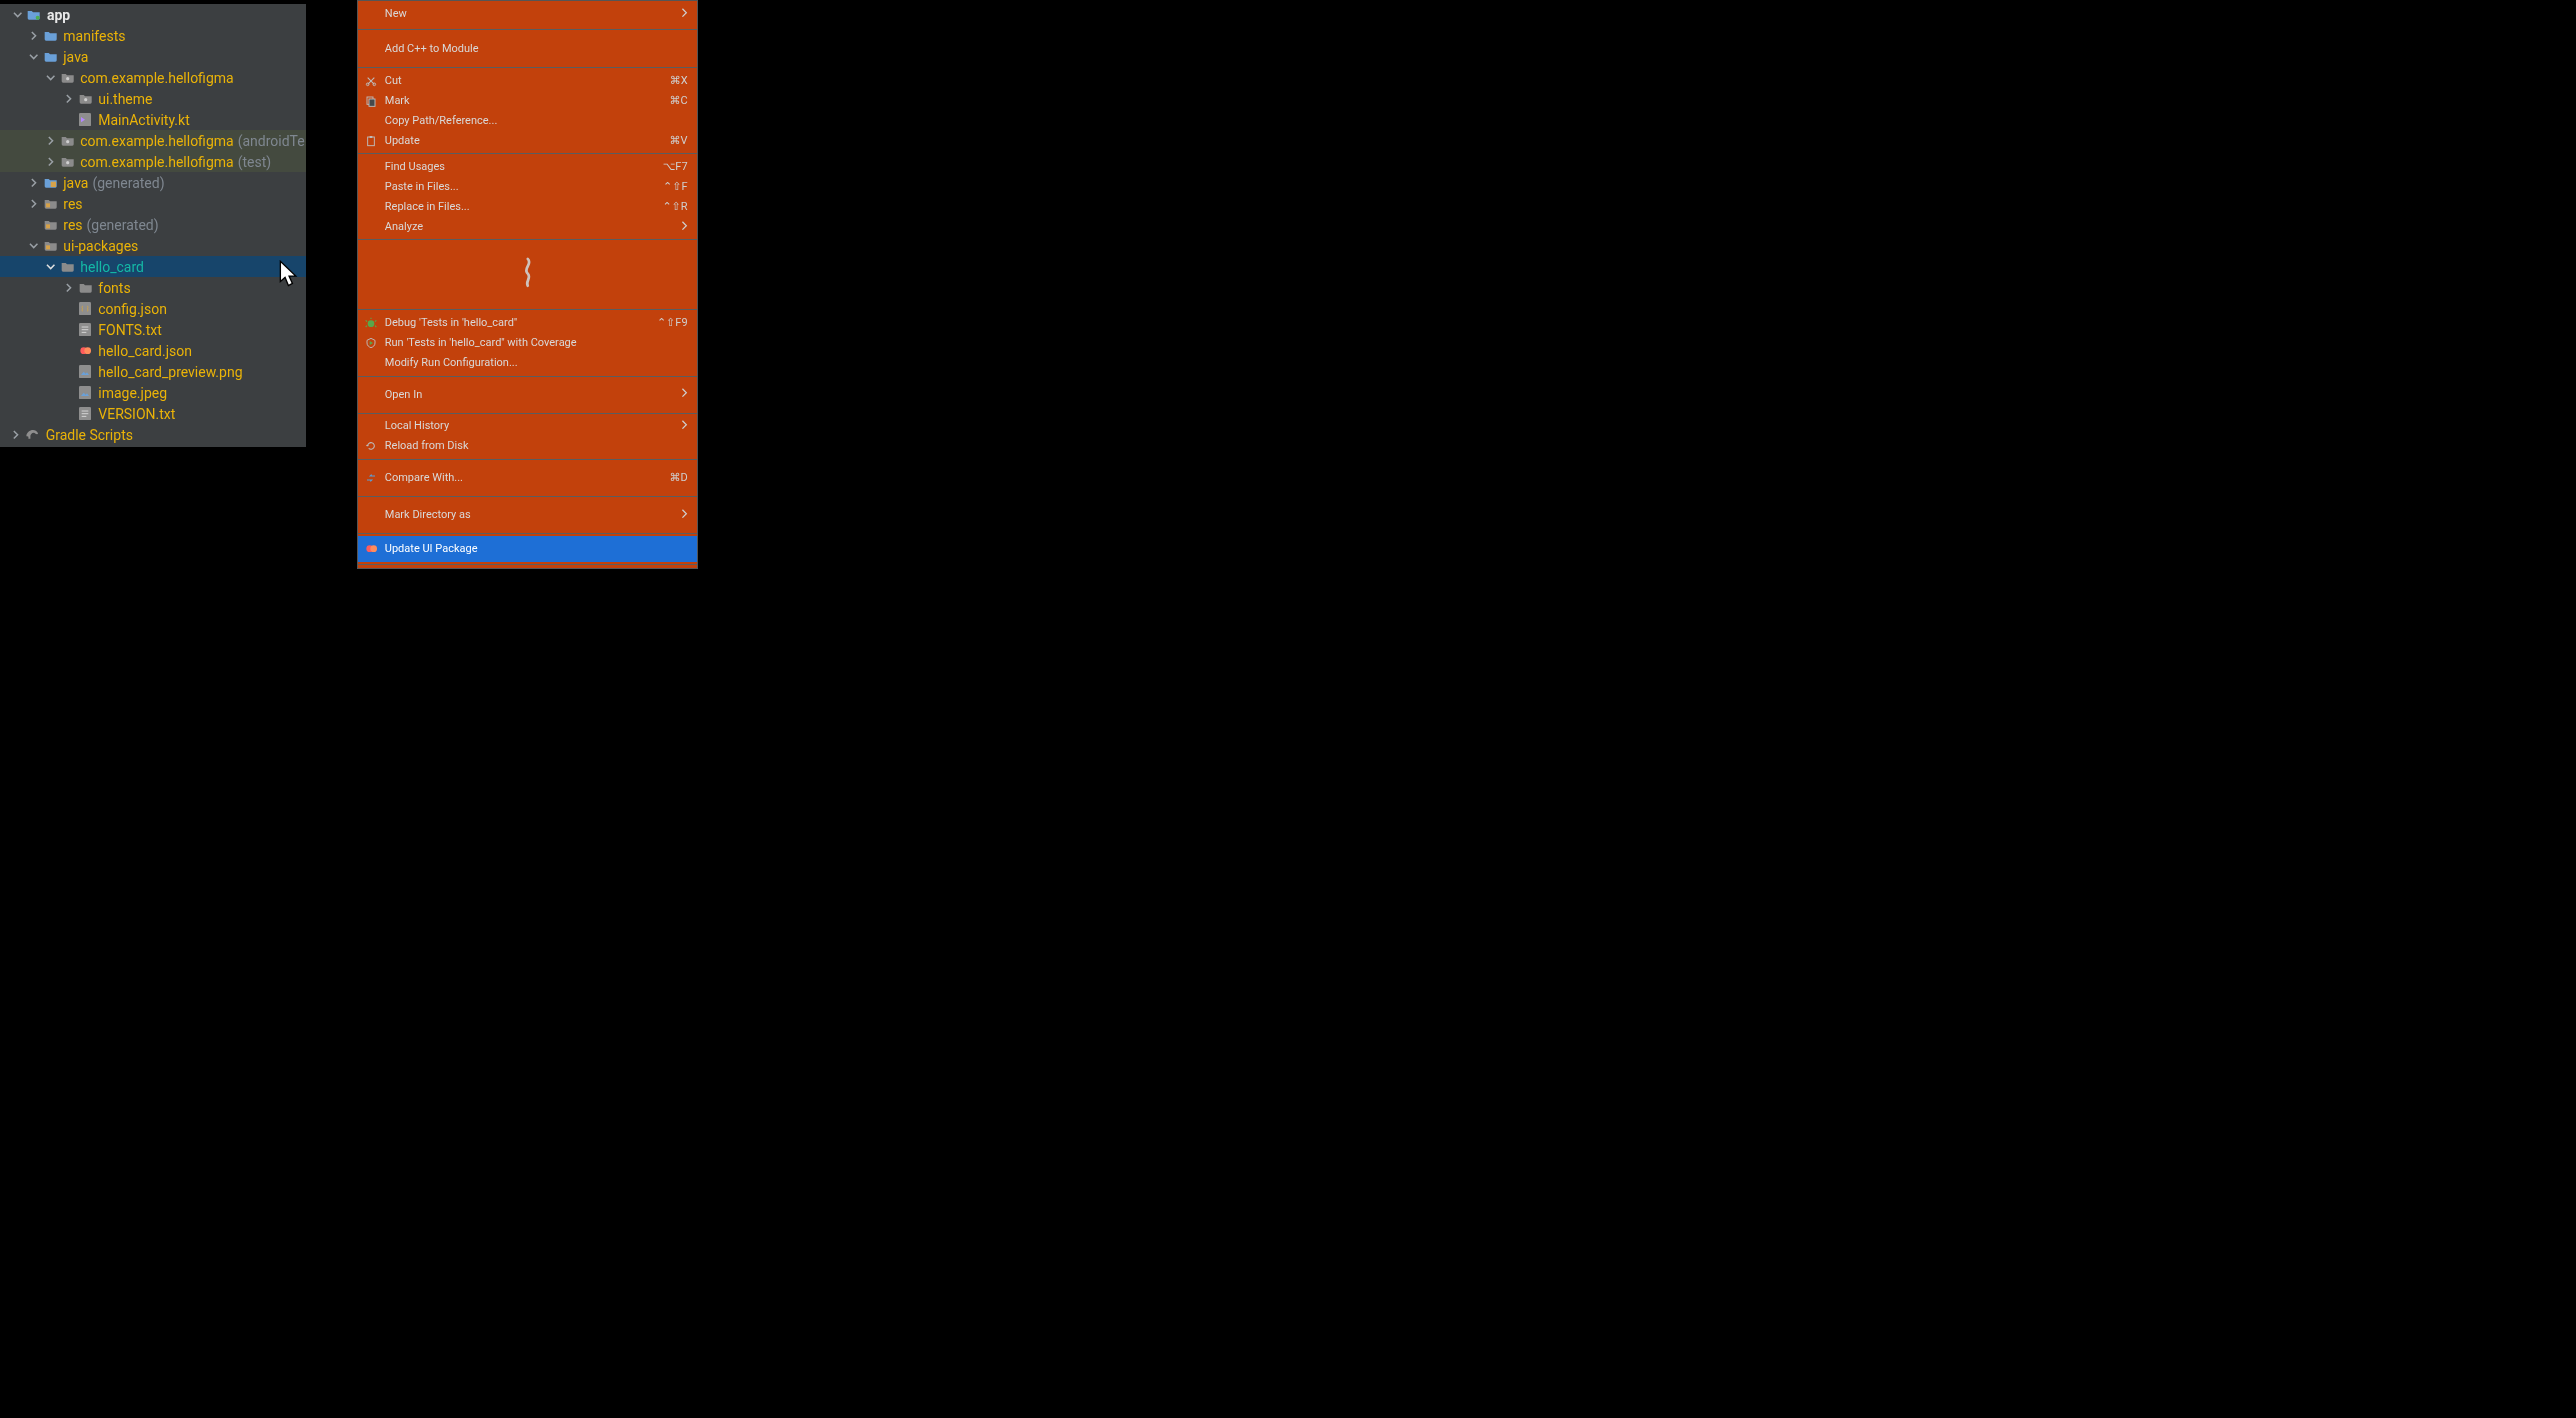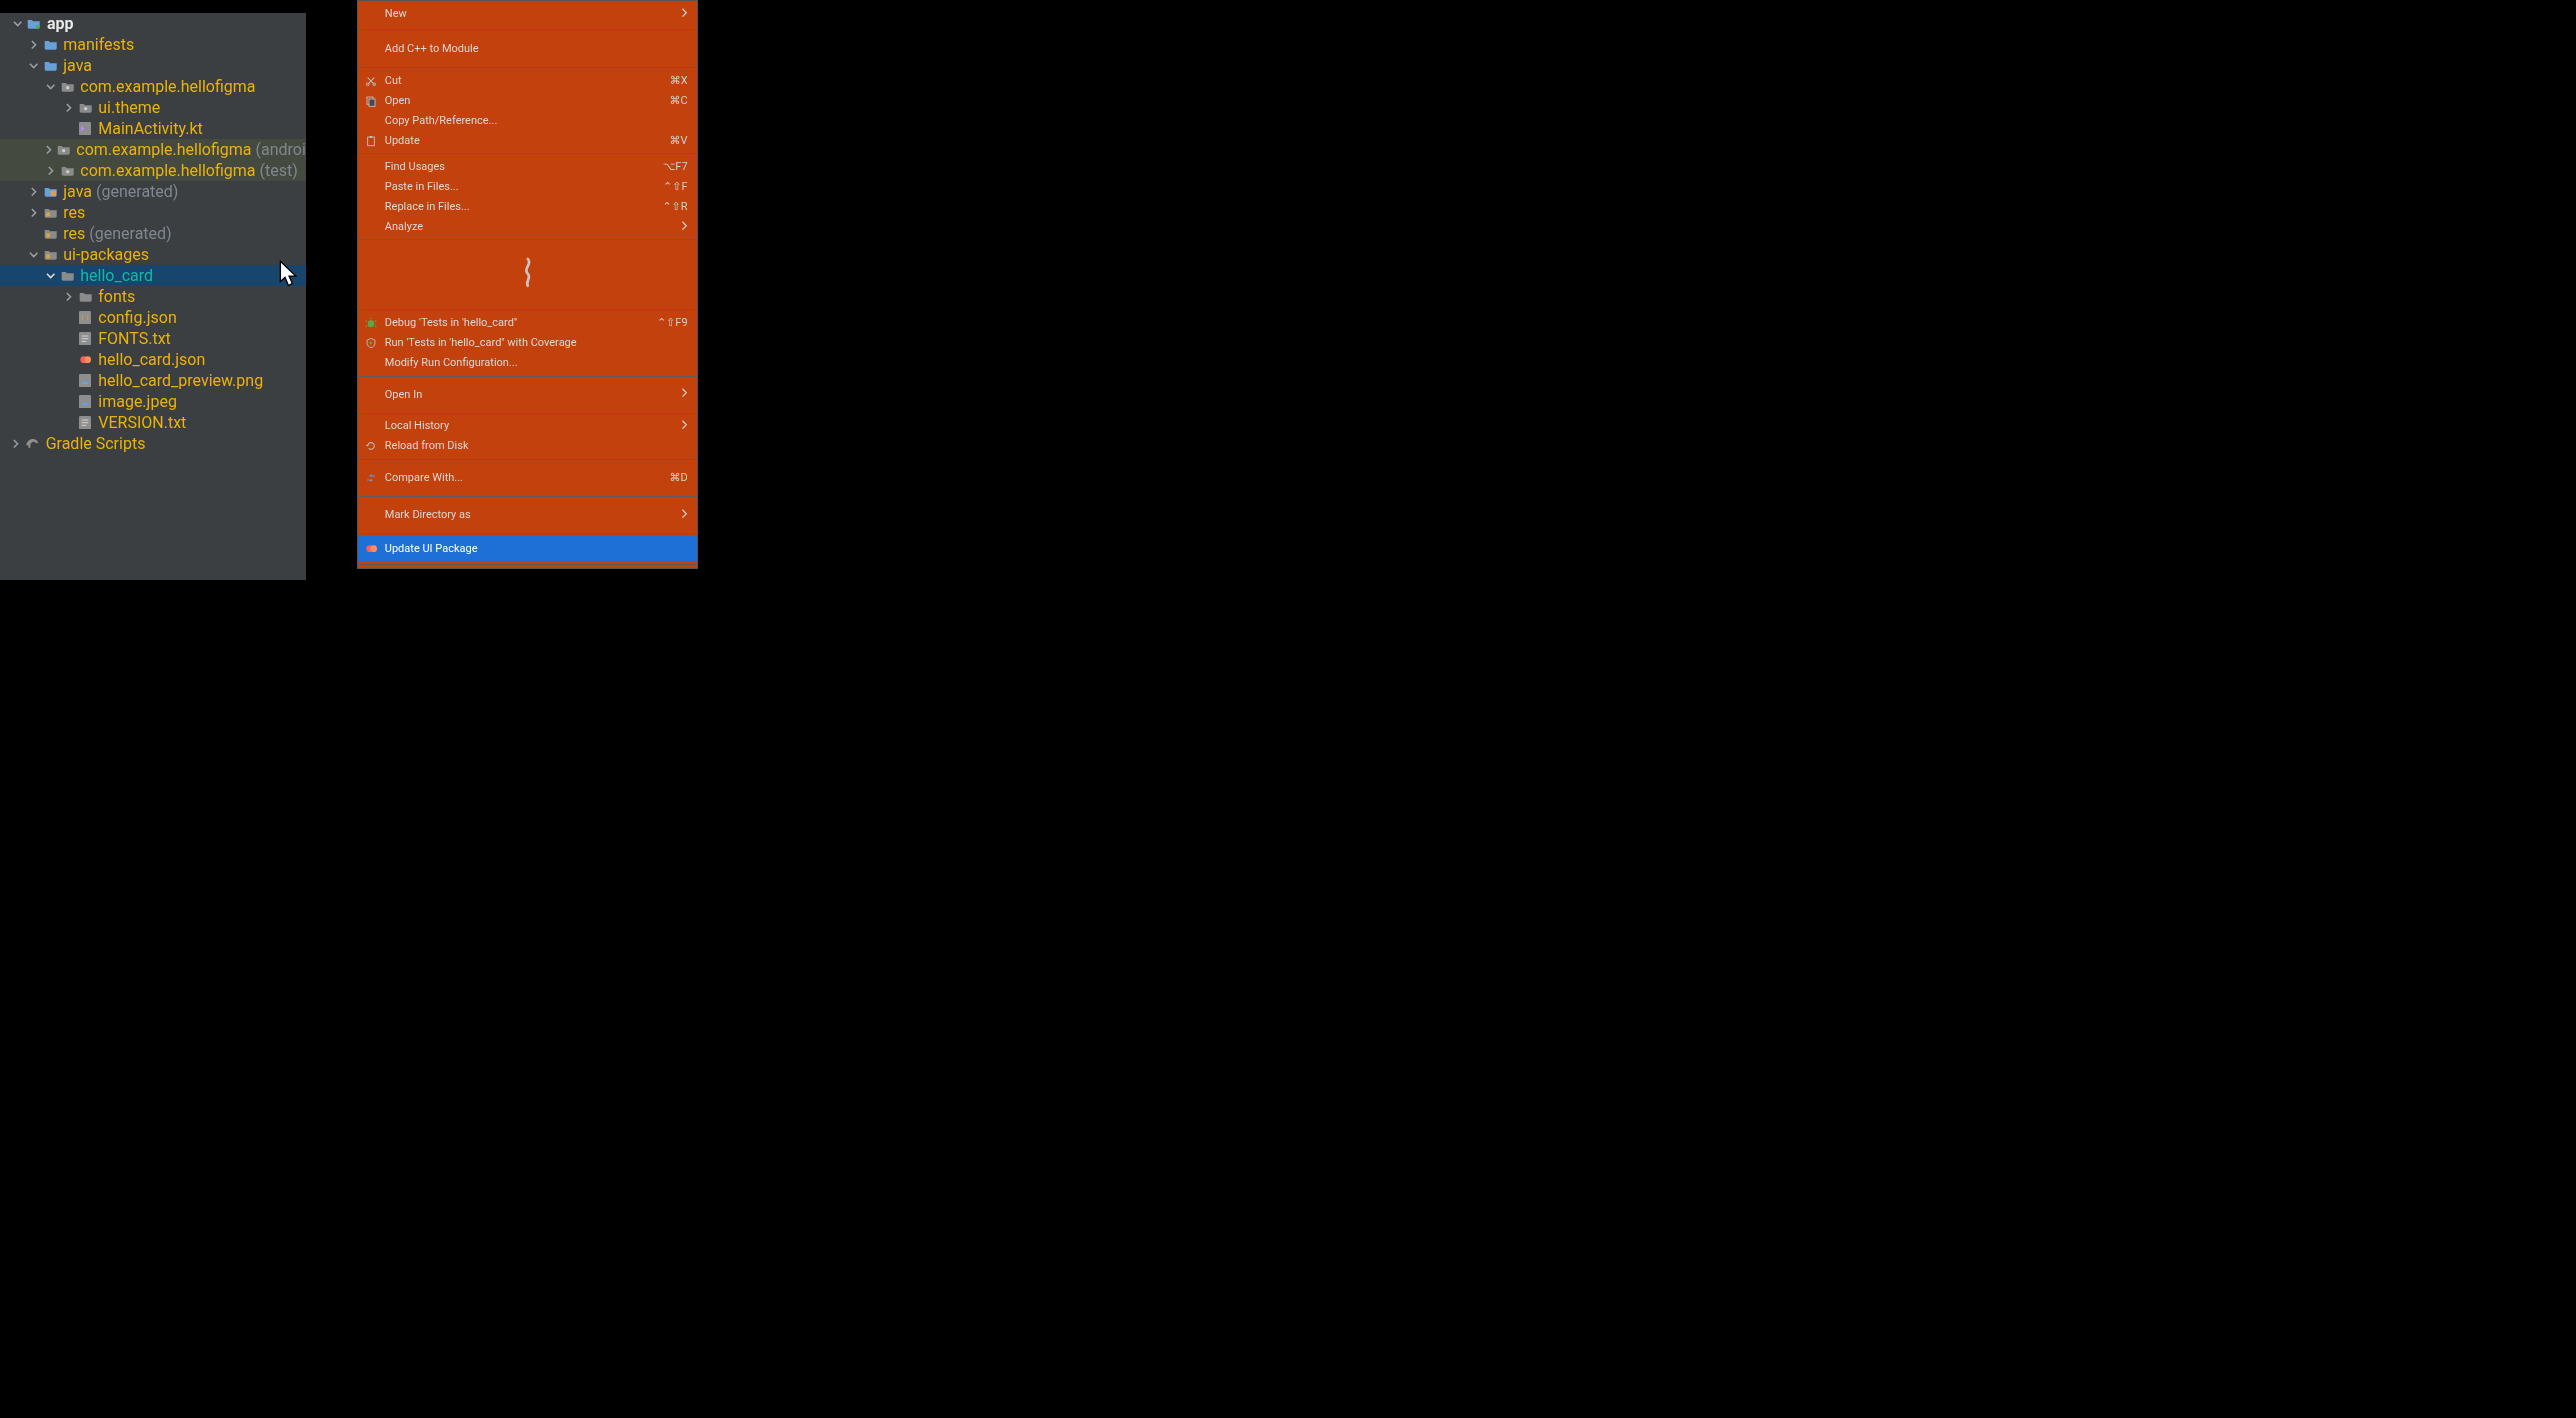--- a/index.html
+++ b/index.html
@@ -9,26 +9,26 @@
     background: #000;
     font-family: -apple-system, BlinkMacSystemFont, "Segoe UI", Roboto, sans-serif;
     overflow: hidden;
     position: relative;
   }
 
   
   .tree-panel {
     position: absolute;
     left: 0;
-    top: 13px;
+    top: 4px;
     width: 306px;
-    height: 567px;
+    height: 443px;
     background: #3c3f41;
     color: #bfbfbf;
-    font-size: 16px;
+    font-size: 14px;
     line-height: 20px;
   }
   .tree-row {
     display: flex;
     align-items: center;
     height: 21px;
     white-space: nowrap;
     overflow: hidden;
   }
   .tree-row.selected { background: #17456b; }
@@ -448,21 +448,21 @@
     <span class="mi-short">⌘X</span>
   </div>
 
   <div class="menu-item">
     <span class="mi-icon">
       <svg width="12" height="12" viewBox="0 0 18 18">
           <rect x="3" y="3" width="9" height="11" fill="none" stroke="#bdbdbd" stroke-width="1.4"></rect>
           <rect x="6" y="6" width="9" height="11" fill="#46494b" stroke="#bdbdbd" stroke-width="1.4"></rect>
         </svg>
     </span>
-    <span class="mi-label">Open</span>
+    <span class="mi-label">Mark</span>
     <span class="mi-short">⌘C</span>
   </div>
 
   <div class="menu-item">
     <span class="mi-icon blank"></span>
     <span class="mi-label">Copy Path/Reference...</span>
   </div>
 
   <div class="menu-item">
     <span class="mi-icon">

